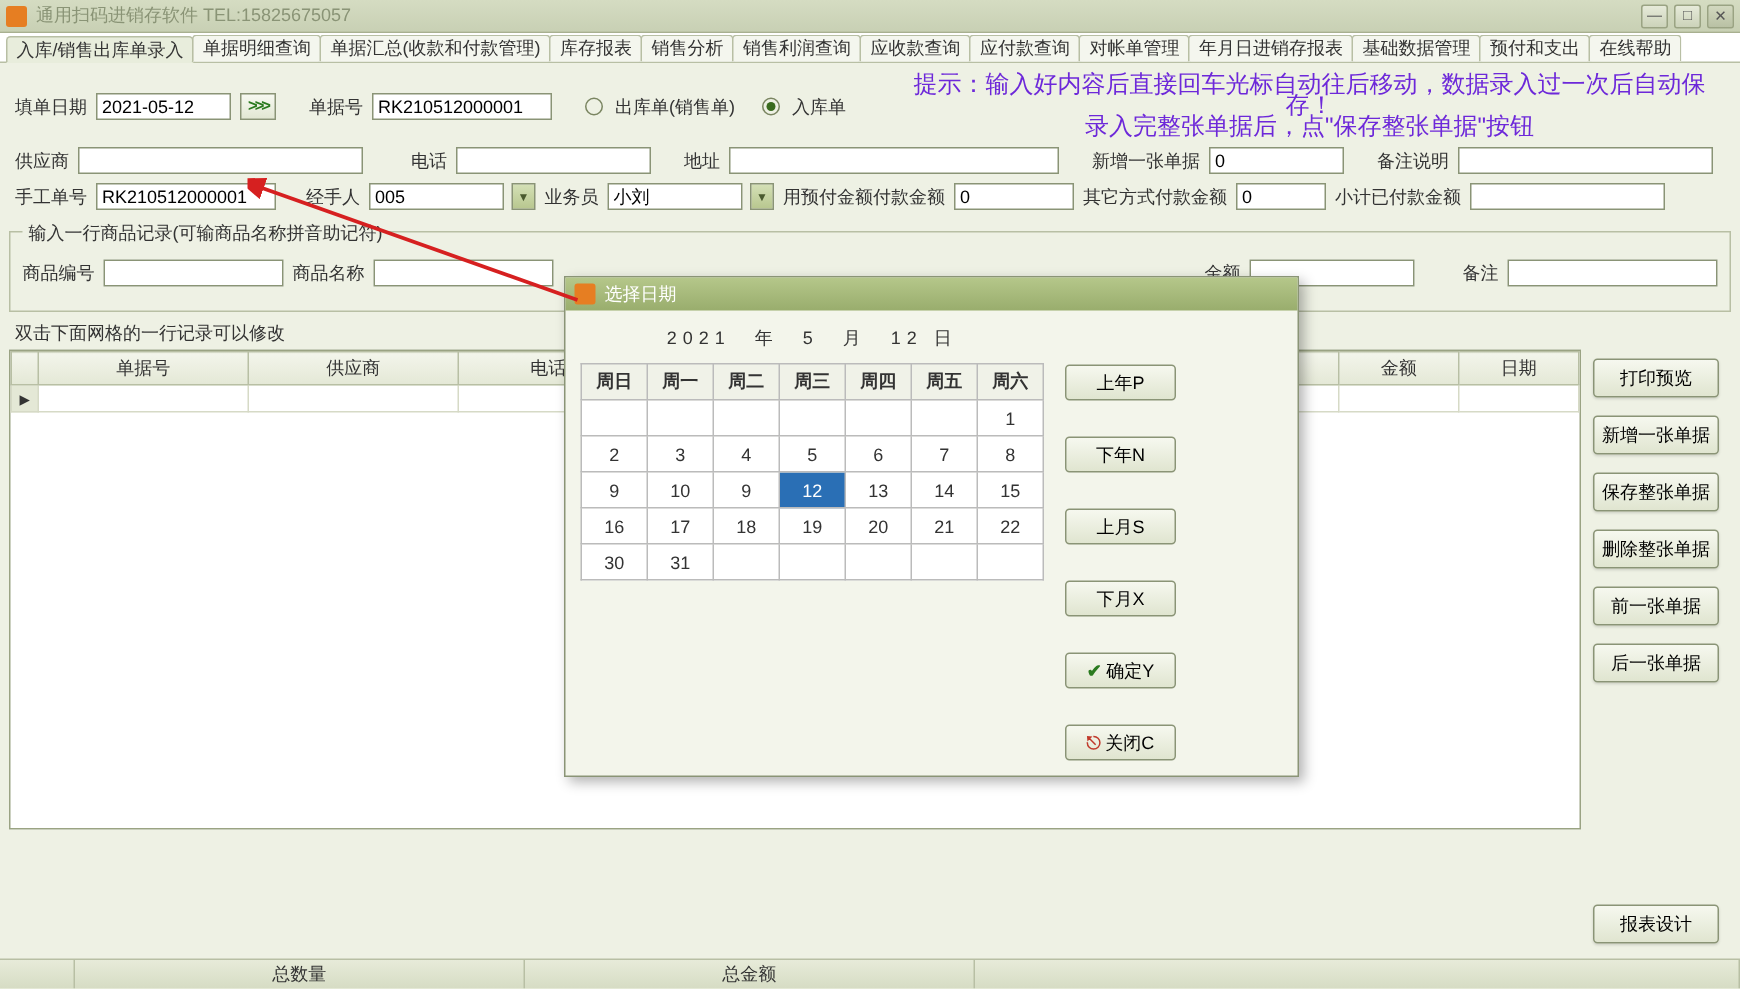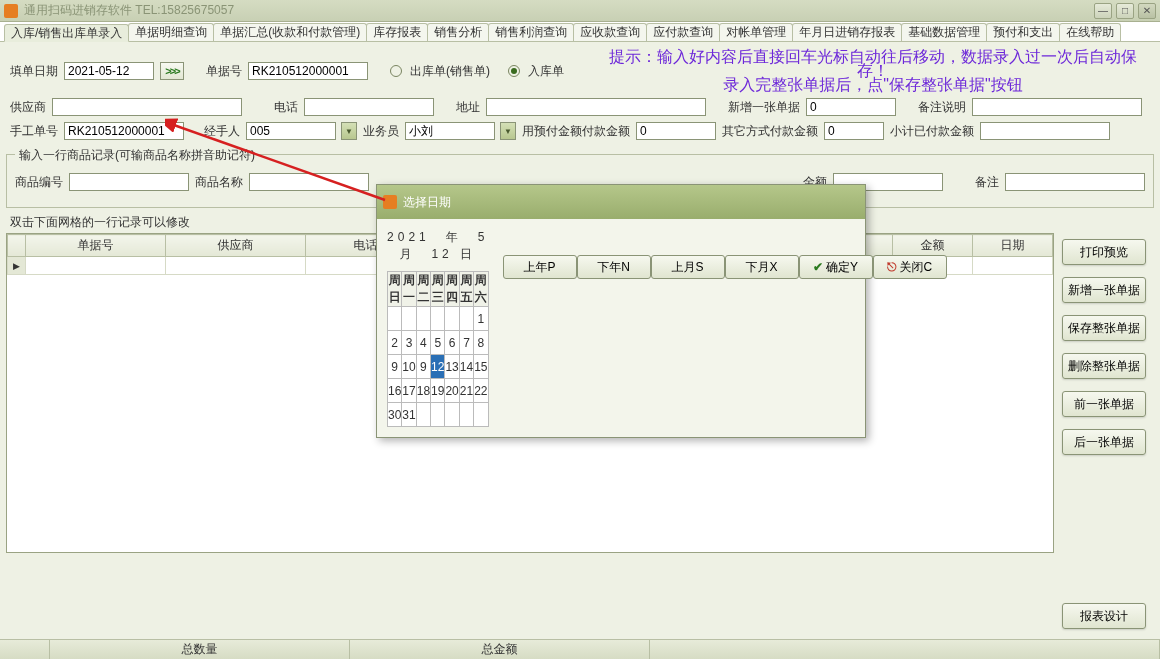--- a/index.html
+++ b/index.html
@@ -40,29 +40,29 @@
 .grid .rowmark { width:14px; background:#e4e8d6; text-align:center; font-size:9px;}
 
 .sidebtns { width:100px; display:flex; flex-direction:column; gap:12px; padding:6px 8px 0 8px;}
 .bigbtn { height:26px; border:1px solid #8a9476; background:linear-gradient(#f6f8ef,#e0e5d0); border-radius:3px; font-size:12px; cursor:pointer; box-shadow:0 1px 2px rgba(0,0,0,.15);}
 
 .footer { position:absolute; bottom:0; left:0; right:0; height:20px; background:linear-gradient(#e7ebd9,#d6dcc4); border-top:1px solid #b8bfa4; display:flex; align-items:center;}
 .footer .cell { border-right:1px solid #b8bfa4; padding:0 8px; height:100%; display:flex; align-items:center; font-size:12px; color:#333;}
 
 
 .dialog { position:absolute; top:142px; left:376px; width:490px; border:1px solid #8a9476; background:#f3f5eb; box-shadow:3px 3px 8px rgba(0,0,0,.3); z-index:10;}
-.dlg-title { height:34px; background:linear-gradient(#b5c78a,#99ad6d); display:flex; align-items:center; padding:0 6px; color:#fff; font-size:12px;}
+.dlg-title { height:22px; background:linear-gradient(#b5c78a,#99ad6d); display:flex; align-items:center; padding:0 6px; color:#fff; font-size:12px;}
 .dlg-title .orb { width:14px; height:14px; background:#e67e22; border-radius:2px; margin-right:6px;}
 .dlg-body { padding:10px; display:flex; gap:14px;}
 .caltitle { text-align:center; font-size:12px; margin-bottom:8px; letter-spacing:4px;}
 .cal { border:1px solid #999; border-collapse:collapse;}
 .cal th,.cal td { border:1px solid #bbb; width:44px; height:24px; text-align:center; font-size:12px; background:#fff;}
 .cal th { background:#f0f2e8;}
 .cal td.sel { background:#2a6fb5; color:#fff;}
-.dlgbtns { display:flex; flex-direction:row; gap:0; padding-top:26px;justify-content:space-between;}
+.dlgbtns { display:flex; flex-direction:column; gap:24px; padding-top:26px;justify-content:space-between;}
 .dbtn { width:74px; height:24px; border:1px solid #8a9476; background:linear-gradient(#f6f8ef,#e0e5d0); border-radius:3px; font-size:12px; cursor:pointer; display:flex; align-items:center; justify-content:center; gap:3px;}
 .dbtn .chk { color:#2a7a1f; font-weight:bold;}
 .dbtn .xcl { color:#c0392b; font-weight:bold;}
 
 
 .arrow { position:absolute; top:76px; left:165px; width:230px; height:90px; pointer-events:none; z-index:20;}
 </style>
 </head>
 <body>
 

